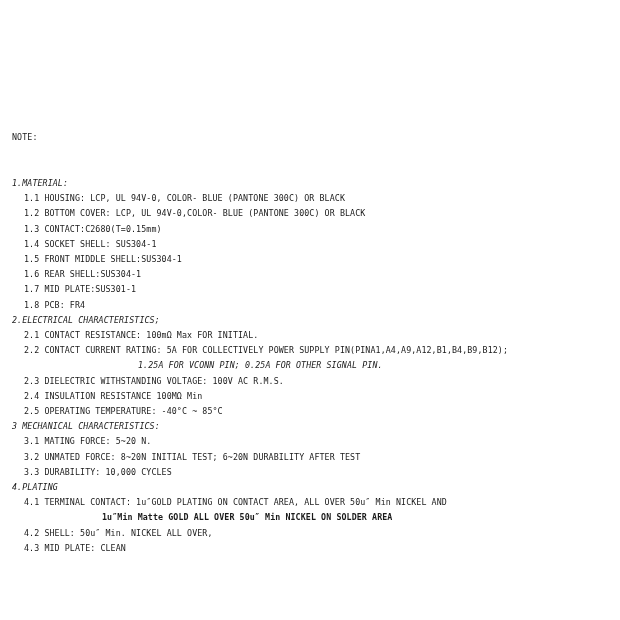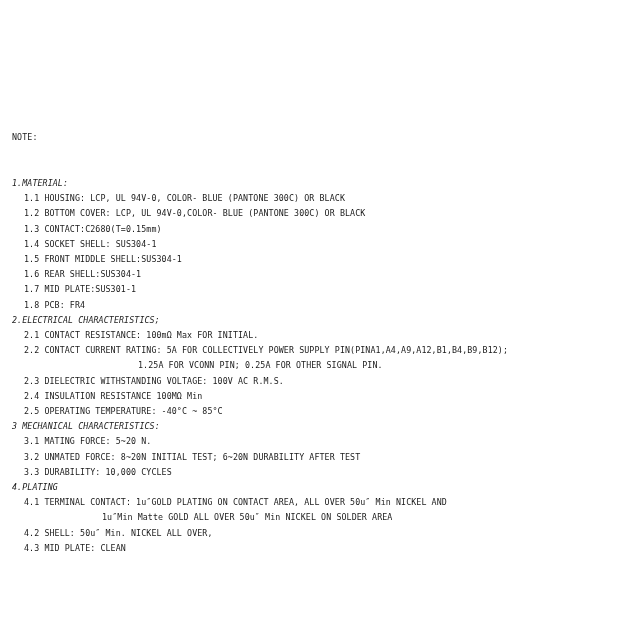--- a/index.html
+++ b/index.html
@@ -29,22 +29,22 @@
   }
   .line {
     white-space: pre;
     display: block;
     font-size: 8.3px;
     line-height: 15.2px;
   }
   .l0 { padding-left: 0px; }
   .l1 { padding-left: 0px; font-style: italic; }
   .l2 { padding-left: 12px; }
-  .l3 { padding-left: 90px; }
-  .l4 { padding-left: 126px; }
+  .l3 { padding-left: 90px; font-weight: bold; }
+  .l4 { padding-left: 126px; font-style: italic; }
 </style>
 </head>
 <body>
 
 <div id="sheet">
   <div class="note-block">
     <span class="line l0">NOTE:</span>
     <div id="sections"><span class="line l1">1.MATERIAL:</span><span class="line l2">1.1 HOUSING: LCP, UL 94V-0, COLOR- BLUE (PANTONE 300C) OR BLACK</span><span class="line l2">1.2 BOTTOM COVER: LCP, UL 94V-0,COLOR- BLUE (PANTONE 300C) OR BLACK</span><span class="line l2">1.3 CONTACT:C2680(T=0.15mm)</span><span class="line l2">1.4 SOCKET SHELL: SUS304-1</span><span class="line l2">1.5 FRONT MIDDLE SHELL:SUS304-1</span><span class="line l2">1.6 REAR SHELL:SUS304-1</span><span class="line l2">1.7 MID PLATE:SUS301-1</span><span class="line l2">1.8 PCB: FR4</span><span class="line l1">2.ELECTRICAL CHARACTERISTICS;</span><span class="line l2">2.1 CONTACT RESISTANCE: 100mΩ Max FOR INITIAL.</span><span class="line l2">2.2 CONTACT CURRENT RATING: 5A FOR COLLECTIVELY POWER SUPPLY PIN(PINA1,A4,A9,A12,B1,B4,B9,B12);</span><span class="line l4">1.25A FOR VCONN PIN; 0.25A FOR OTHER SIGNAL PIN.</span><span class="line l2">2.3 DIELECTRIC WITHSTANDING VOLTAGE: 100V AC R.M.S.</span><span class="line l2">2.4 INSULATION RESISTANCE 100MΩ Min</span><span class="line l2">2.5 OPERATING TEMPERATURE: -40°C ~ 85°C</span><span class="line l1">3 MECHANICAL CHARACTERISTICS:</span><span class="line l2">3.1 MATING FORCE: 5~20 N.</span><span class="line l2">3.2 UNMATED FORCE: 8~20N INITIAL TEST; 6~20N DURABILITY AFTER TEST</span><span class="line l2">3.3 DURABILITY: 10,000 CYCLES</span><span class="line l1">4.PLATING</span><span class="line l2">4.1 TERMINAL CONTACT: 1u″GOLD PLATING ON CONTACT AREA, ALL OVER 50u″ Min NICKEL AND</span><span class="line l3">1u″Min Matte GOLD ALL OVER 50u″ Min NICKEL ON SOLDER AREA</span><span class="line l2">4.2 SHELL: 50u″ Min. NICKEL ALL OVER,</span><span class="line l2">4.3 MID PLATE: CLEAN</span></div>
   </div>
 </div>

